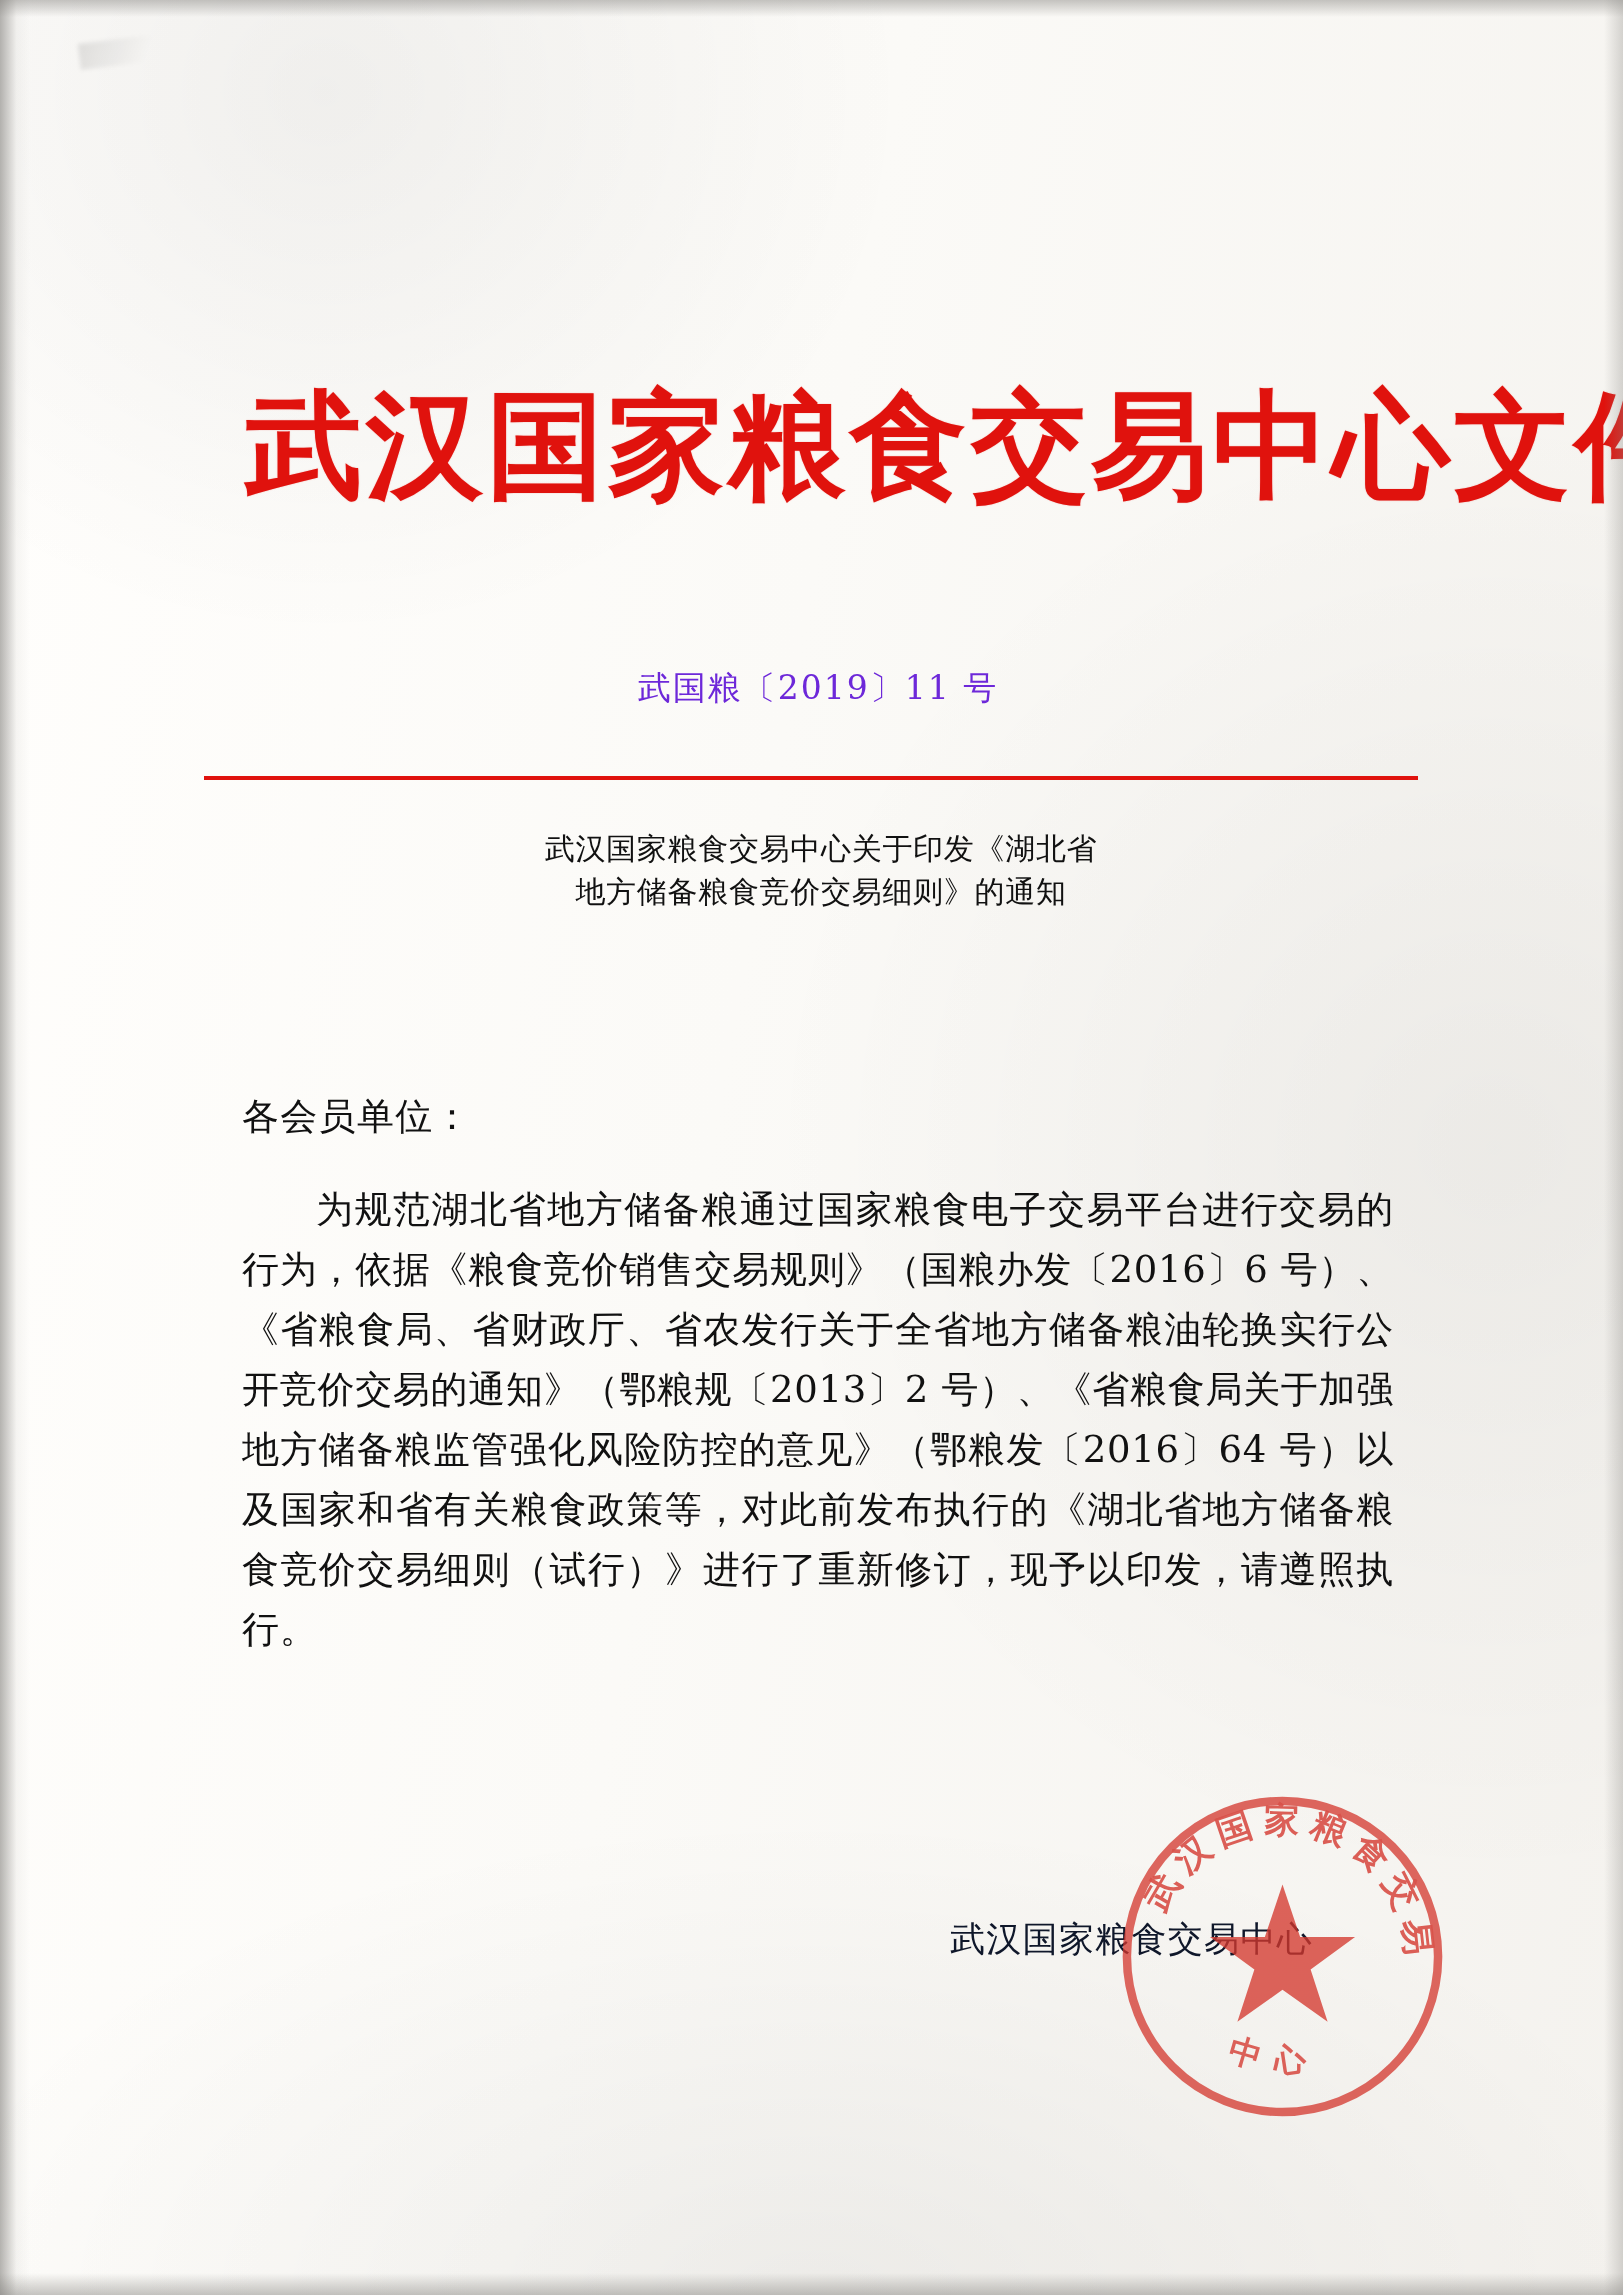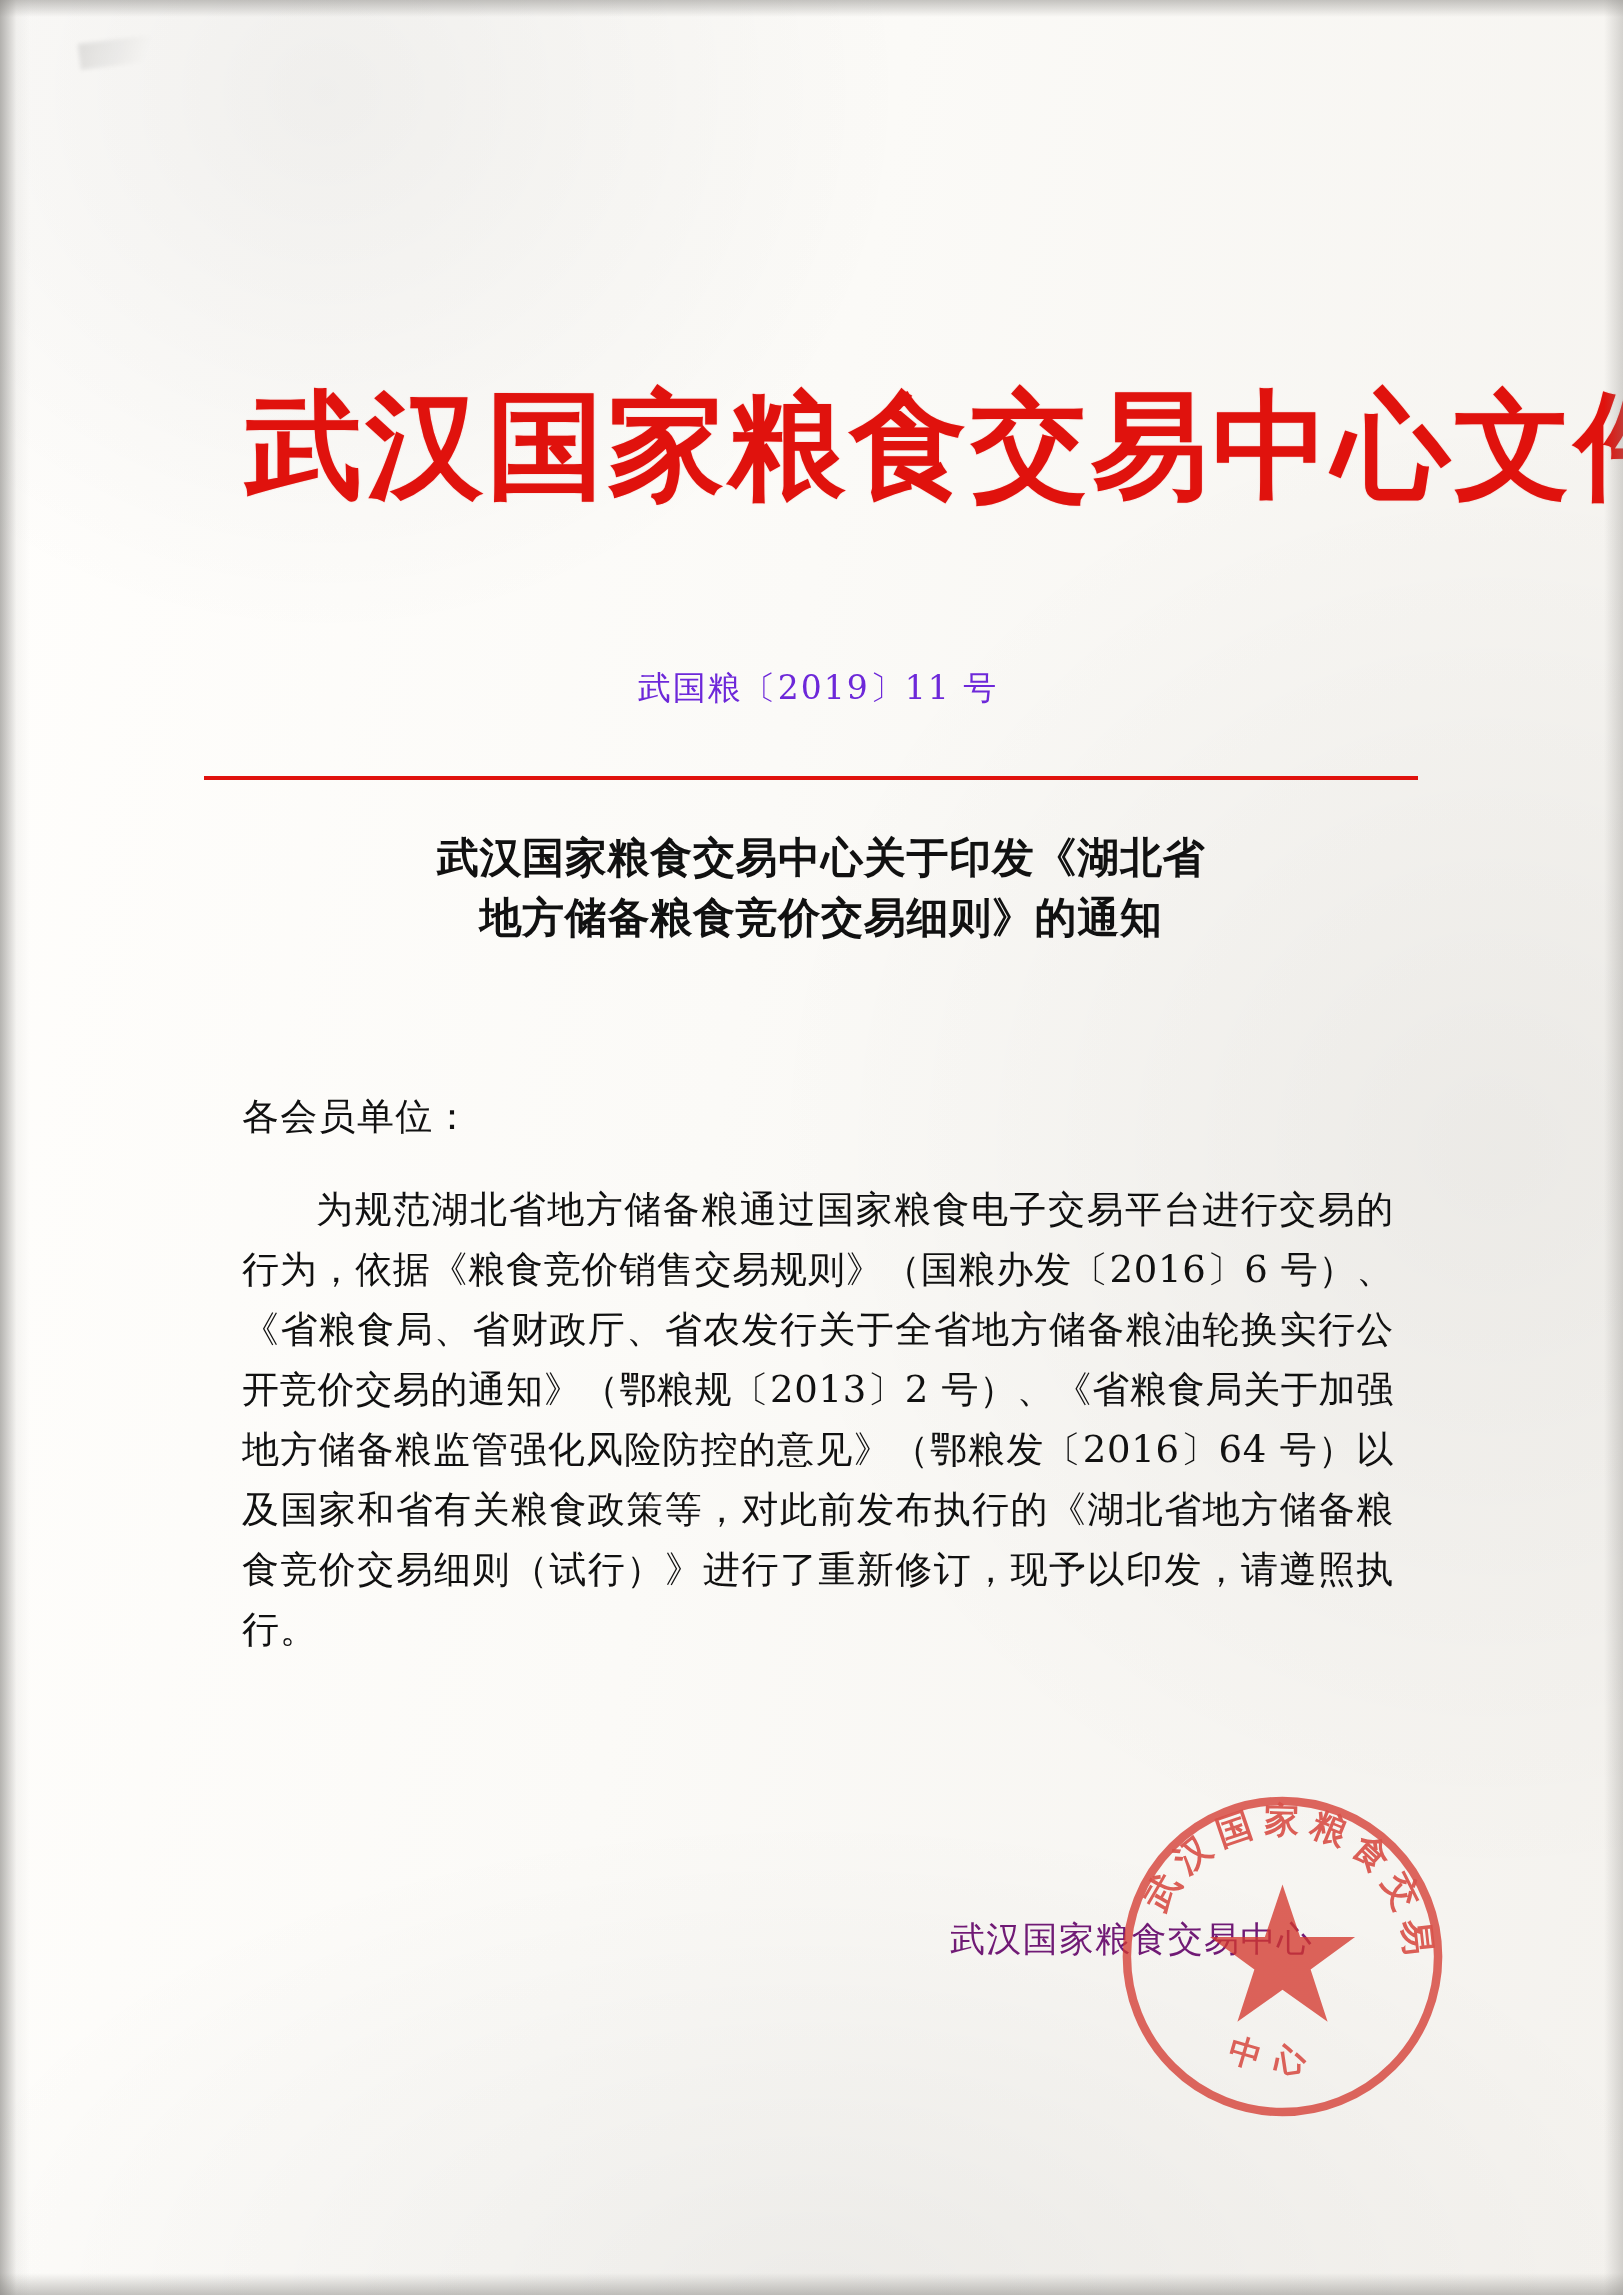--- a/index.html
+++ b/index.html
@@ -111,22 +111,22 @@
     height: 3.9px;
     background: #e0120d;
   }
 
   .subject {
     position: absolute;
     left: 39px;
     top: 828px;
     width: 1172px;
     text-align: center;
-    font-size: 42px;
-    font-weight: bold;
+    font-size: 30px;
+    font-weight: normal;
     line-height: 1.42;
     color: #111;
     letter-spacing: 0.7px;
     font-family: "DejaVu Serif", "Liberation Serif", serif;
   }
 
   .salutation {
     position: absolute;
     left: 46px;
     top: 1092px;
@@ -155,21 +155,21 @@
   }
 
   .signature {
     position: absolute;
     left: 687px;
     top: 1911px;
     width: 497px;
     text-align: center;
     font-size: 35px;
     line-height: 1.65;
-    color: #701a75;
+    color: #0f172a;
     letter-spacing: 1.3px;
   }
   .sig-date {
     letter-spacing: 3.9px;
   }
 
   
   .seal {
     position: absolute;
     left: 910px;

